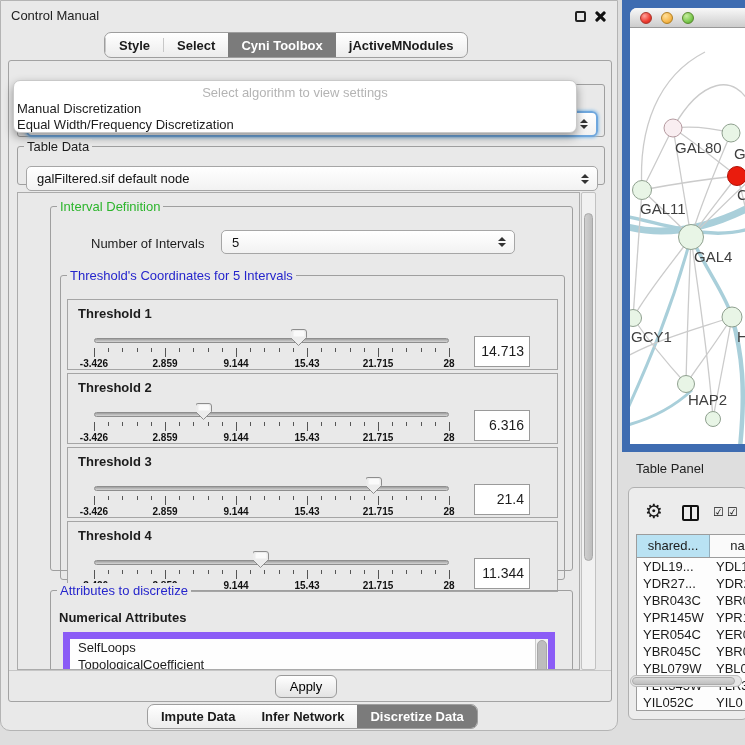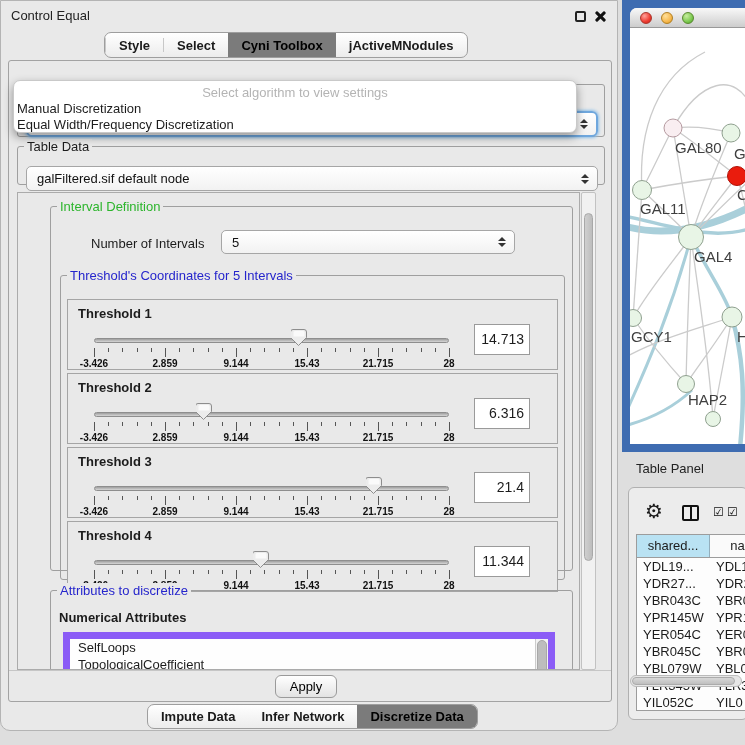--- a/index.html
+++ b/index.html
@@ -20,21 +20,21 @@
   #close-btn::before { transform:rotate(45deg); }
   #close-btn::after  { transform:rotate(-45deg); }
 
   
   .tabstrip { display:flex; align-items:stretch; height:26px; border:1px solid #9e9e9e;
     border-radius:7px; background:linear-gradient(#ffffff,#ececec); overflow:hidden; }
   #top-tabs { left:103px; top:31px; }
   #bottom-tabs { left:146px; top:703px; height:25px; }
   .top-tab, .bt-tab { display:flex; align-items:center; gap:5px; padding:0 13px;
     font-weight:bold; color:#1a1a1a; white-space:nowrap; }
-  .top-tab.sel, .bt-tab.sel { background:#7b7b7b; color:#000000; }
+  .top-tab.sel, .bt-tab.sel { background:#7b7b7b; color:#ffffff; }
   .tab-sep { width:1px; background:#c8c8c8; margin:5px 0; }
 
   
   #cp-content { left:7px; top:59px; width:604px; height:642px; background:#e9e9e9;
     border:1px solid #a3a3a3; border-radius:3px; }
 
   fieldset.group { position:absolute; border:1px solid #9f9f9f; border-radius:3px; }
   fieldset.group > legend { margin-left:6px; padding:0 3px; background:#e9e9e9; font-size:13px; }
   legend.green { color:#2cb52c; }
   legend.blue  { color:#2525cc; }
@@ -72,21 +72,21 @@
   .th-panel { position:absolute; left:6px; width:491px; height:71px;
     border:1px solid #a5a5a5; background:#e9e9e9; }
   .th-name { position:absolute; left:10px; top:6px; font-weight:bold; }
   .th-track { position:absolute; left:26px; top:38px; width:355px; height:5px;
     background:linear-gradient(#9e9e9e,#d6d6d6); border:1px solid #8e8e8e; border-radius:3px; }
   .th-thumb { position:absolute; top:29px; width:16px; height:17px; }
   .tick { position:absolute; top:48px; width:1px; height:4px; background:#555; }
   .tick.major { height:9px; }
   .th-scale { position:absolute; top:58px; transform:translateX(-50%); font-size:10px;
     font-weight:bold; color:#111; white-space:nowrap; }
-  .th-value { position:absolute; left:406px; top:24px; width:56px; height:31px;
+  .th-value { position:absolute; left:406px; top:36px; width:56px; height:31px;
     background:#fff; border:1px solid #9a9a9a; line-height:29px; text-align:right;
     padding-right:5px; font-size:14px; }
 
   #attr-group { left:32px; top:390px; width:523px; height:120px; }
   #attr-label { left:8px; top:12px; position:absolute; font-weight:bold; }
   #attr-list { position:absolute; left:12px; top:34px; width:492px; height:64px;
     background:#fefefe; border:7px solid #8b5cf6; overflow:hidden; }
   .attr-item { height:17px; line-height:17px; padding-left:8px; }
   #attr-scroll { position:absolute; right:0; top:0; bottom:0; width:13px; background:#f2f2f2;
     border-left:1px solid #ccc; }
@@ -147,21 +147,21 @@
   #tp-rows { height:152px; overflow:hidden; }
   #hscrollbar { position:absolute; left:1px; top:187px; width:112px; height:12px;
     background:#e6e6e6; border:1px solid #bbb; border-radius:6px; }
   #hscrollbar .hthumb { position:absolute; left:1px; top:1px; width:103px; height:8px;
     background:linear-gradient(#d8d8d8,#bfbfbf); border:1px solid #ababab; border-radius:5px; }
 </style>
 </head>
 <body>
 
 <div id="control-panel" class="abs">
-  <span id="cp-title" class="abs">Control Equal</span>
+  <span id="cp-title" class="abs">Control Manual</span>
   <div id="float-btn" class="abs"></div>
   <div id="close-btn" class="abs"></div>
 
   <div id="top-tabs" class="abs tabstrip">
       <span class="tab-sep"></span>
       <div class="top-tab">
         <span>Style</span>
       </div>
       <span class="tab-sep"></span>
       <div class="top-tab">

